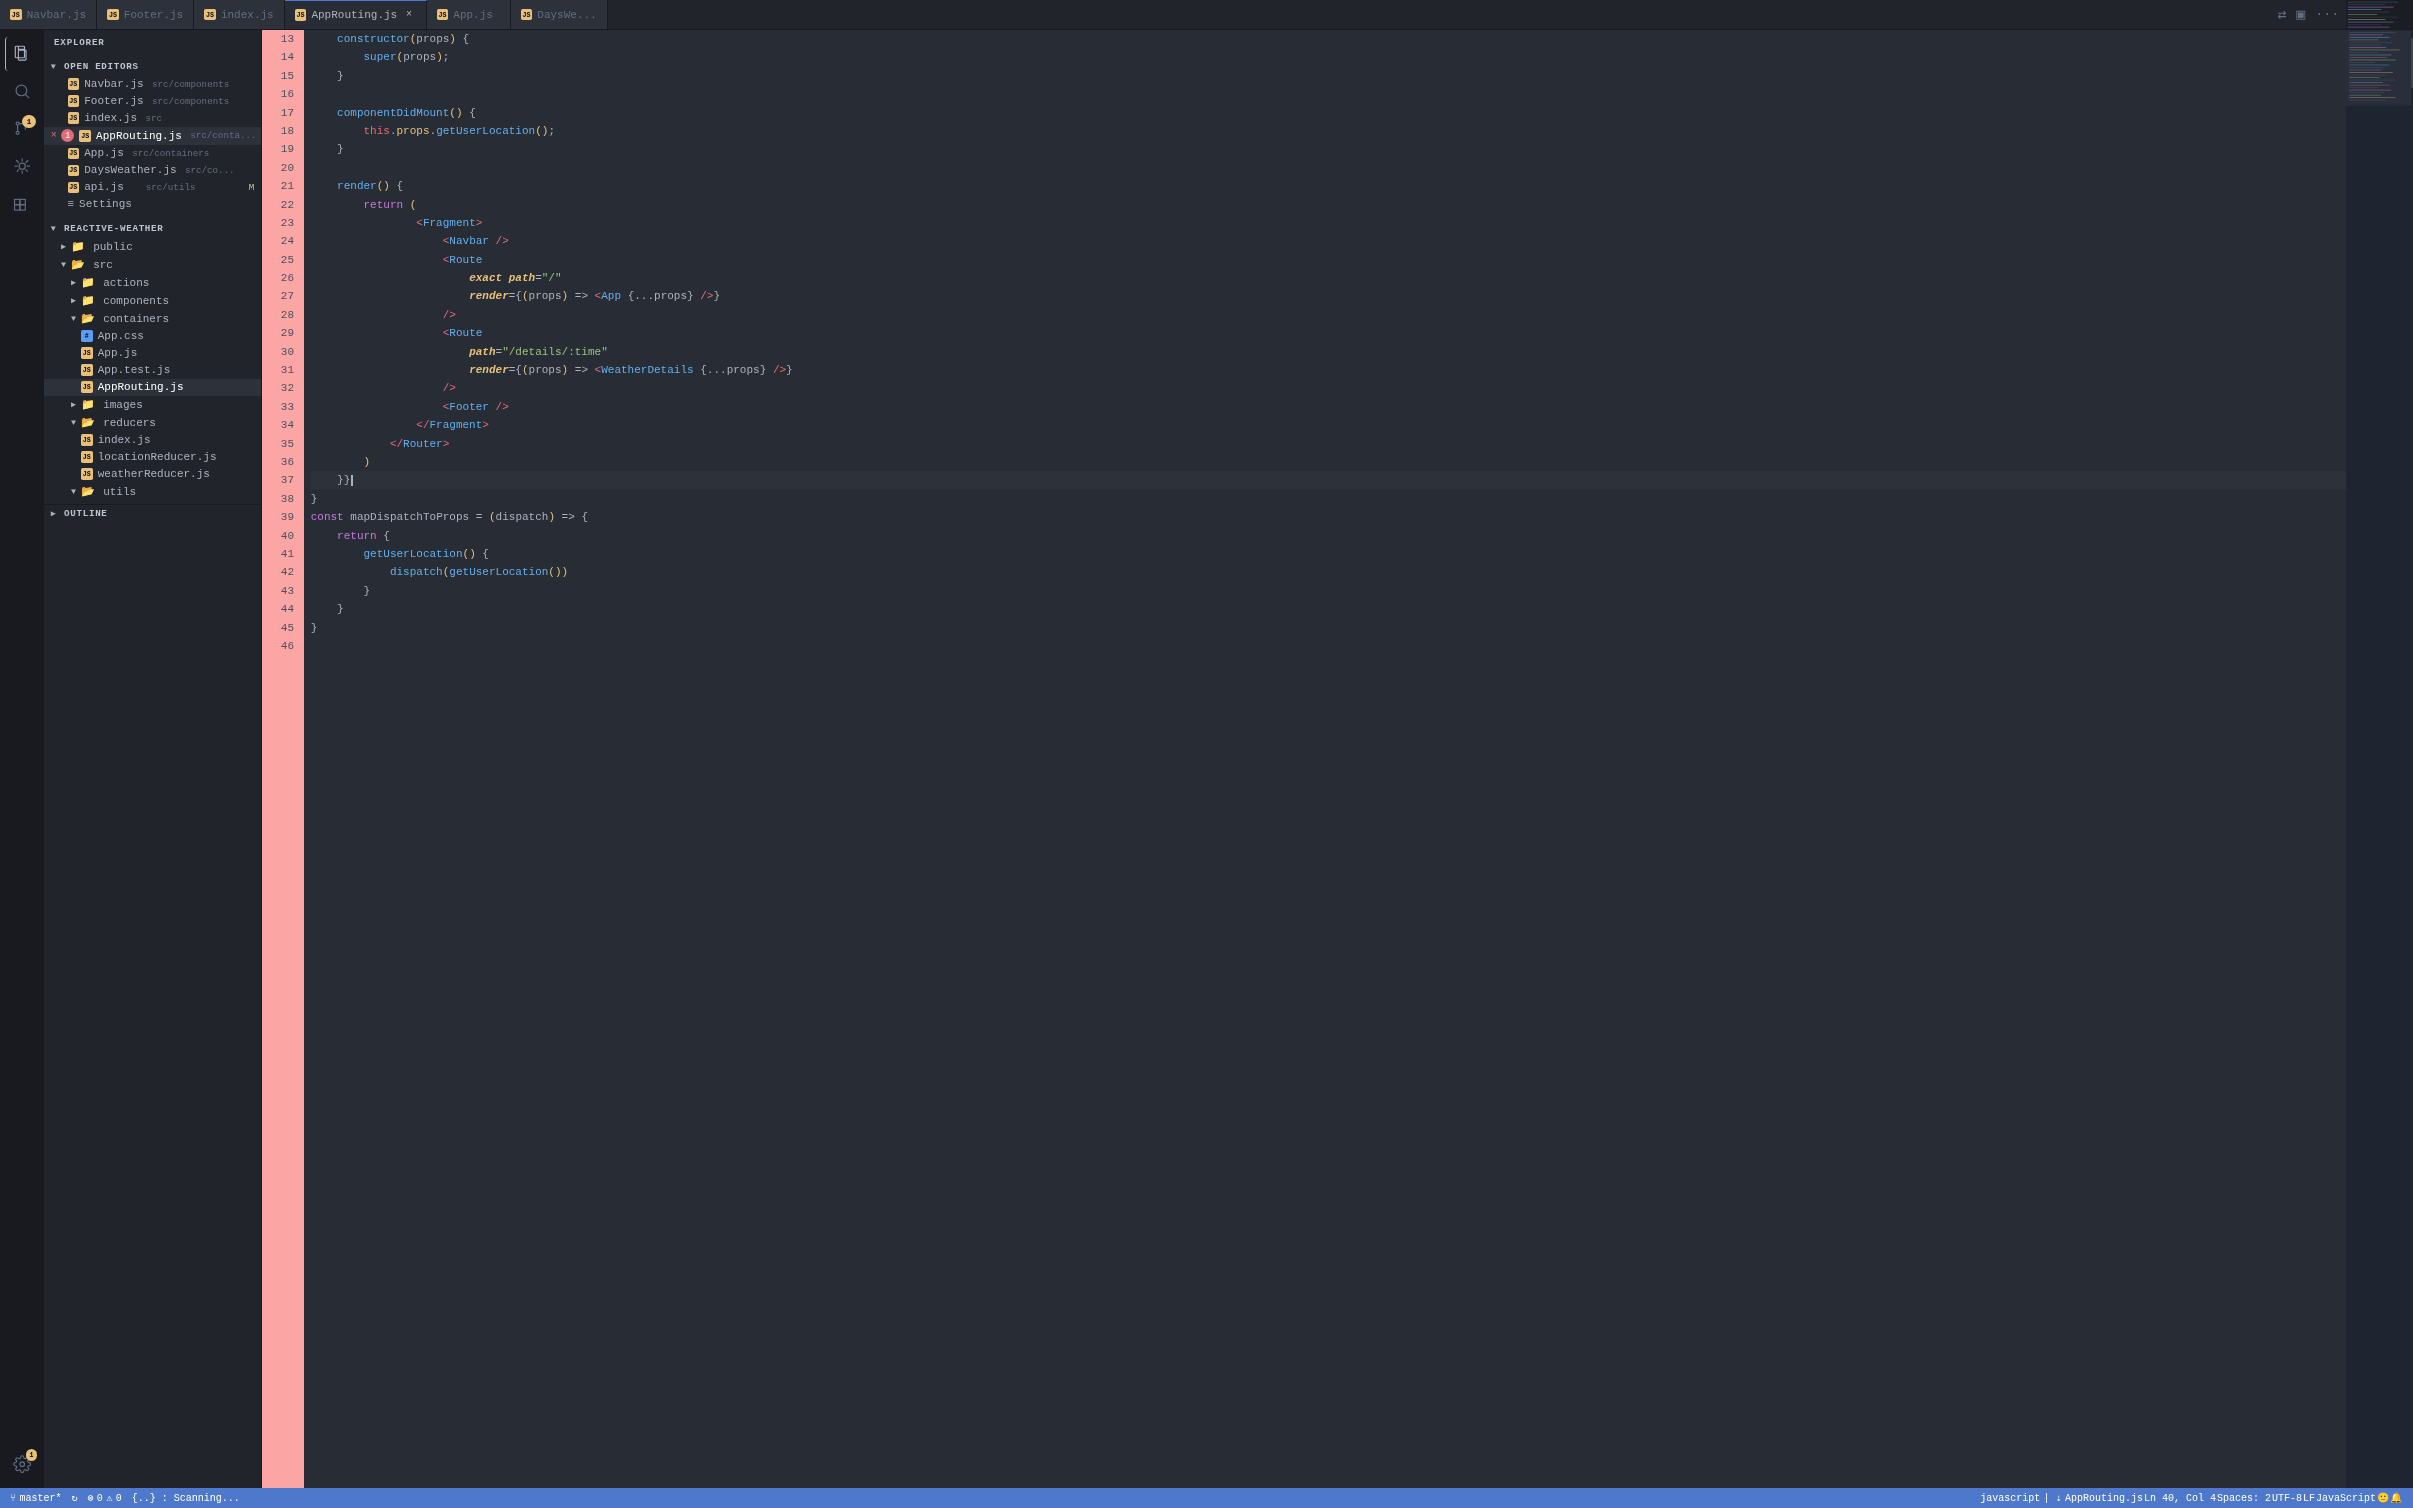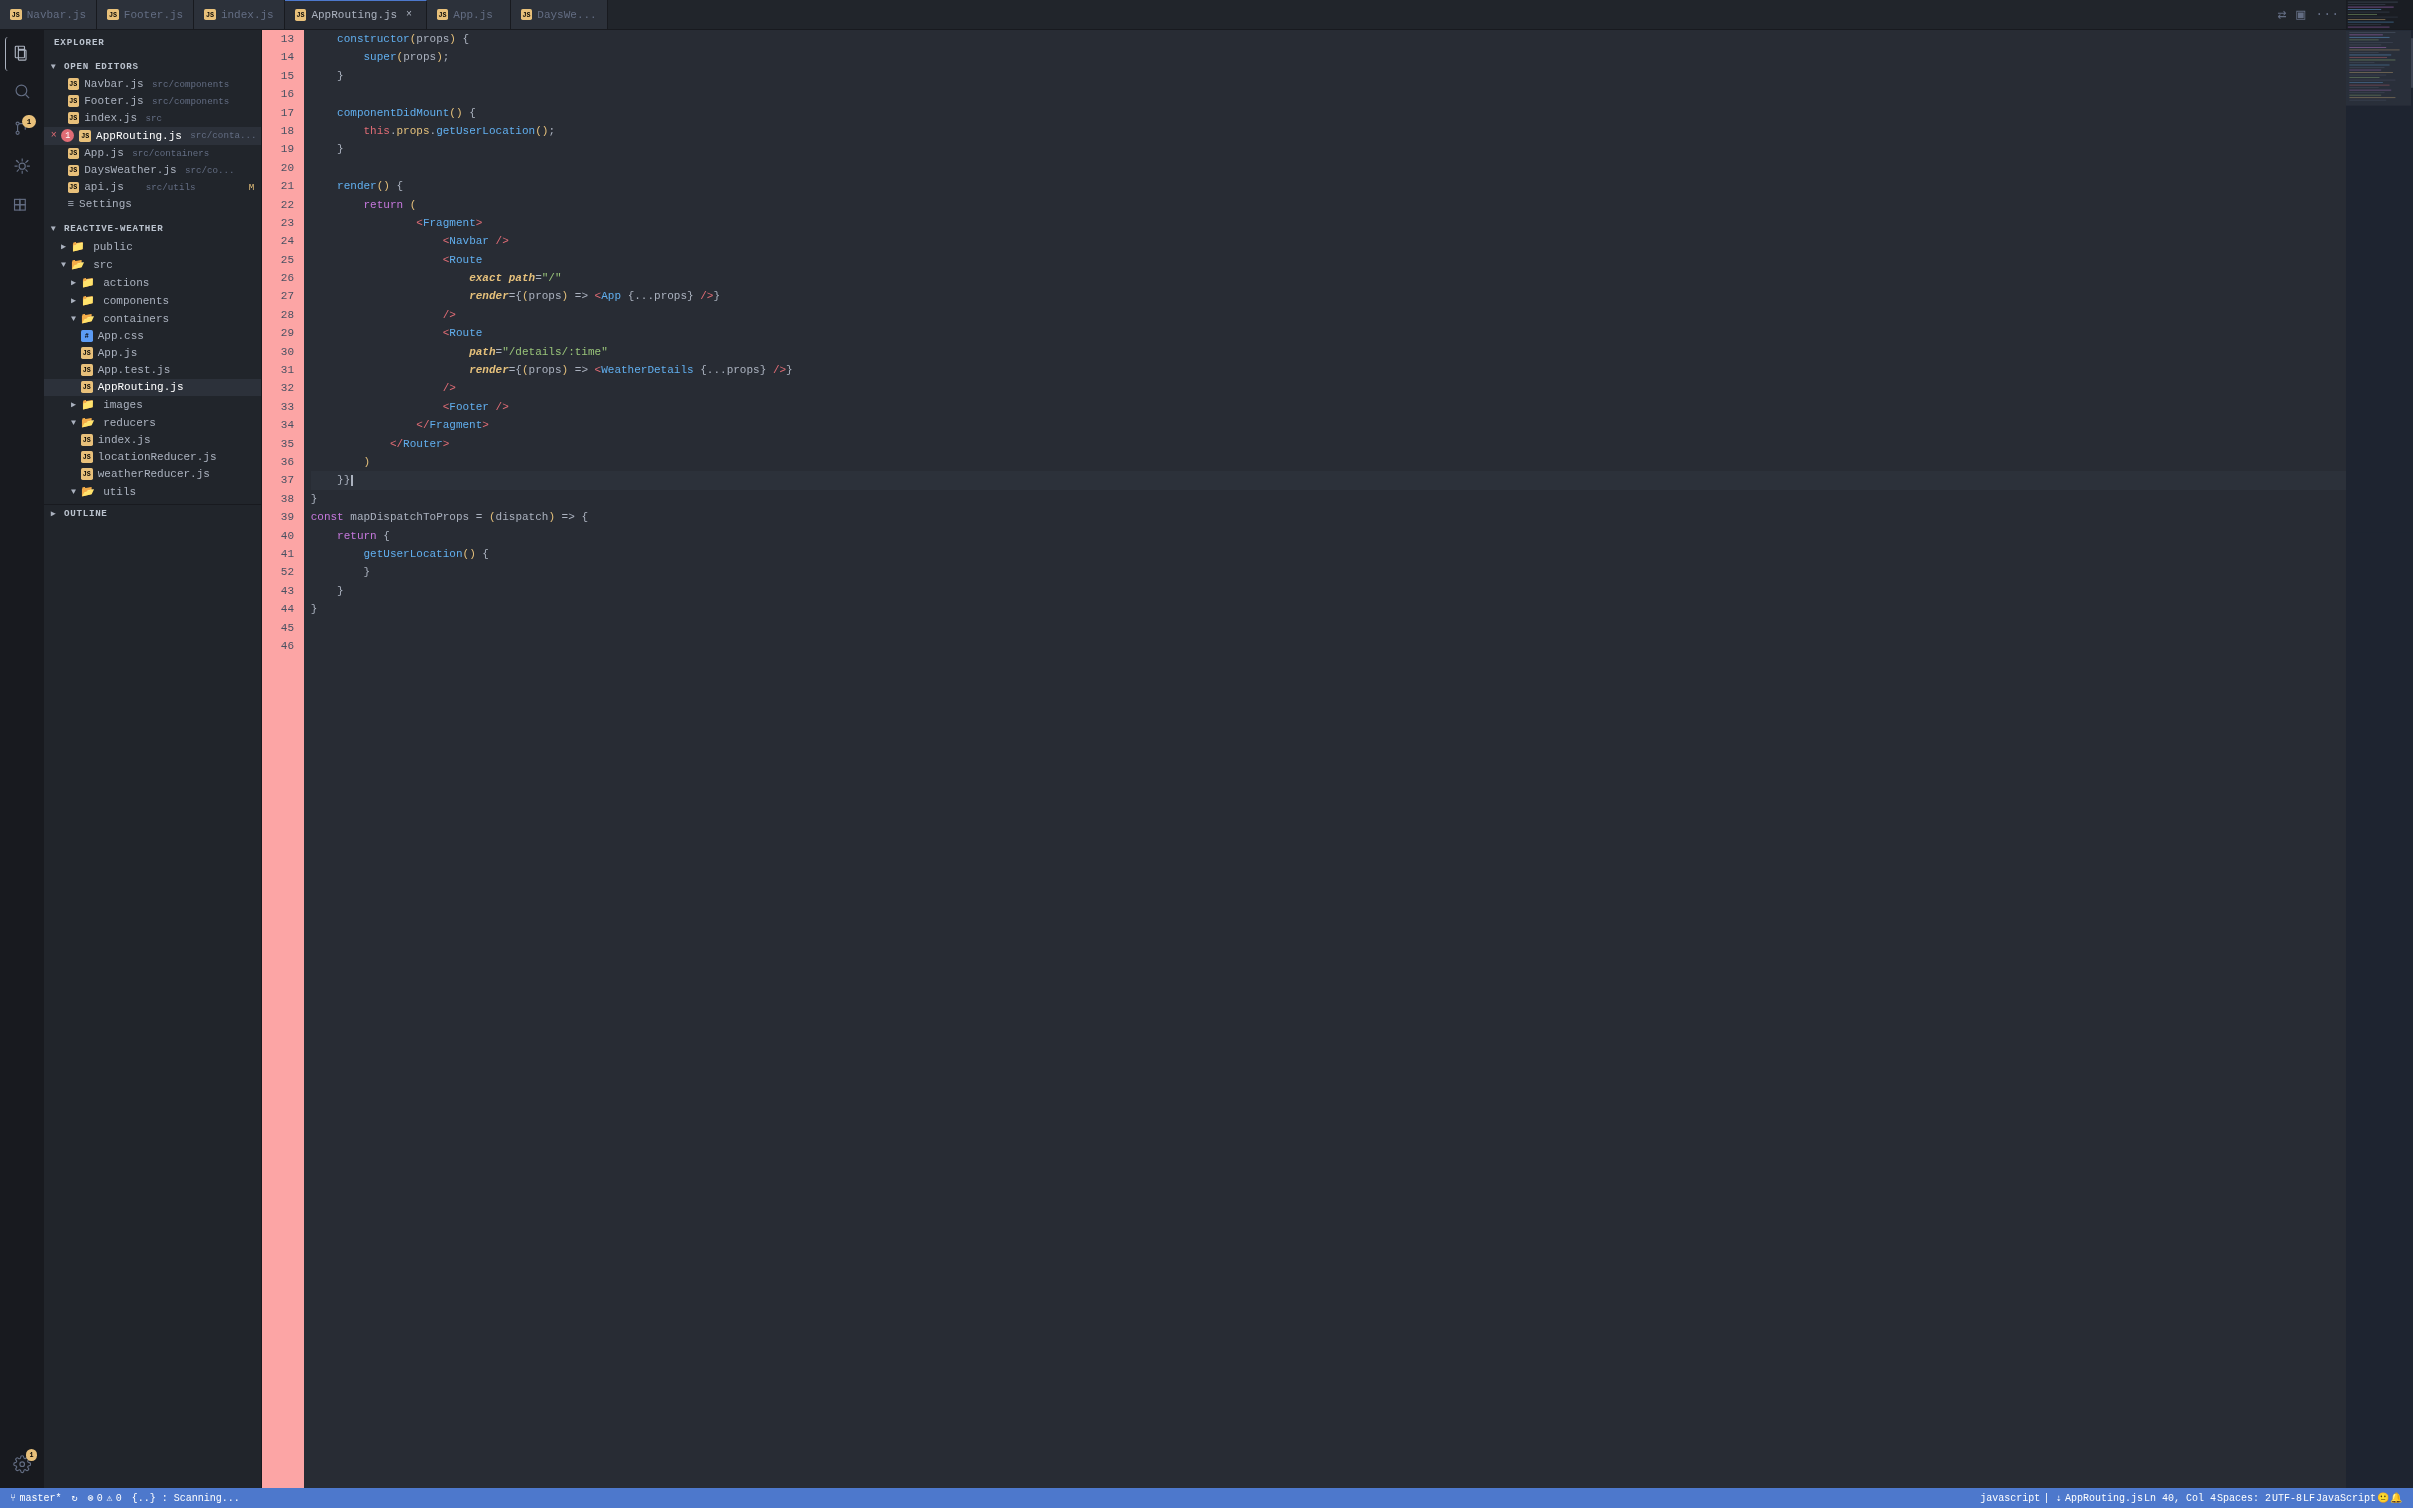--- a/index.html
+++ b/index.html
@@ -636,21 +636,21 @@
           <div>32</div>
           <div>33</div>
           <div>34</div>
           <div>35</div>
           <div>36</div>
           <div>37</div>
           <div>38</div>
           <div>39</div>
           <div>40</div>
           <div>41</div>
-          <div>52</div>
+          <div>42</div>
           <div>43</div>
           <div>44</div>
           <div>45</div>
           <div>46</div>
         </div>
         <div class="code-lines">
           <div class="code-line">    <span class="fn">constructor</span><span class="paren">(</span><span class="plain">props</span><span class="paren">)</span> <span class="op">{</span></div>
           <div class="code-line">        <span class="fn">super</span><span class="paren">(</span><span class="plain">props</span><span class="paren">)</span><span class="op">;</span></div>
           <div class="code-line">    <span class="op">}</span></div>
           <div class="code-line"></div>
@@ -672,20 +672,21 @@
           <div class="code-line">                    <span class="jsx">/&gt;</span></div>
           <div class="code-line">                    <span class="jsx">&lt;</span><span class="jsx-tag">Footer</span> <span class="jsx">/&gt;</span></div>
           <div class="code-line">                <span class="jsx">&lt;/</span><span class="jsx-tag">Fragment</span><span class="jsx">&gt;</span></div>
           <div class="code-line">            <span class="jsx">&lt;/</span><span class="jsx-tag">Router</span><span class="jsx">&gt;</span></div>
           <div class="code-line">        <span class="paren">)</span></div>
           <div class="code-line cursor-line">    <span class="op">}</span><span class="op">}</span><span style="display:inline-block; width:1.7px; height:11.7px; background:#abb2bf; vertical-align:middle; margin-left:0.8px;"></span></div>
           <div class="code-line"><span class="op">}</span></div>
           <div class="code-line"><span class="kw">const</span> <span class="plain">mapDispatchToProps</span> <span class="op">=</span> <span class="paren">(</span><span class="plain">dispatch</span><span class="paren">)</span> <span class="op">=&gt;</span> <span class="op">{</span></div>
           <div class="code-line">    <span class="kw">return</span> <span class="op">{</span></div>
           <div class="code-line">        <span class="fn">getUserLocation</span><span class="paren">()</span> <span class="op">{</span></div>
+          <div class="code-line">            <span class="fn">dispatch</span><span class="paren">(</span><span class="fn">getUserLocation</span><span class="paren">()</span><span class="paren">)</span></div>
           <div class="code-line">        <span class="op">}</span></div>
           <div class="code-line">    <span class="op">}</span></div>
           <div class="code-line"><span class="op">}</span></div>
         </div>
       </div>
 
       <div class="minimap">
         <svg width="67" height="503" viewBox="0 0 80 600" style="display:block;">
           <rect width="80" height="600" fill="#1e2430"></rect>
 

